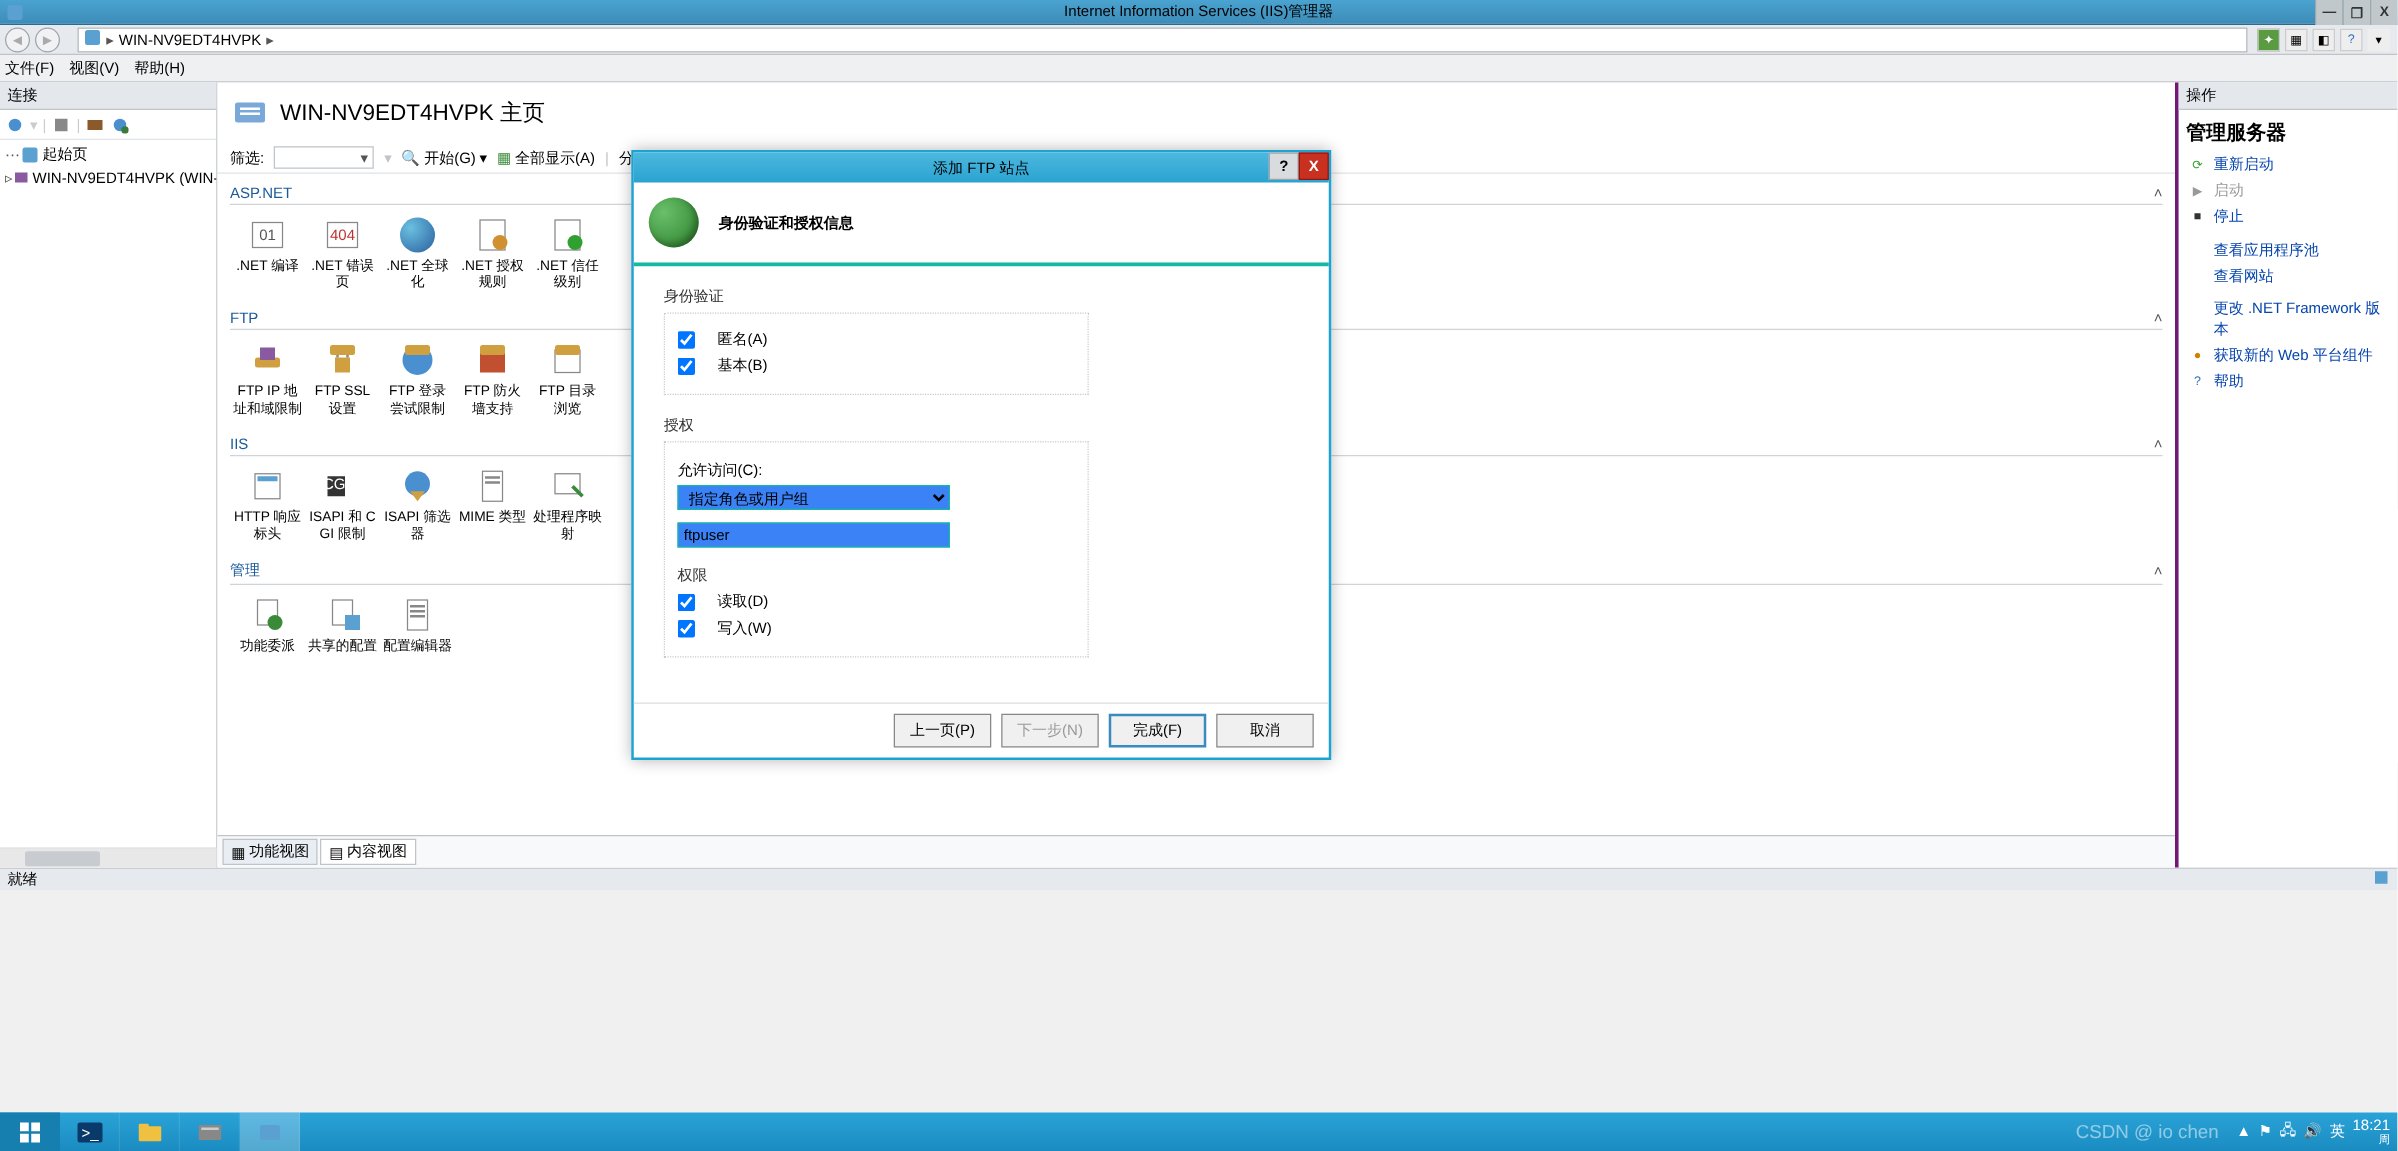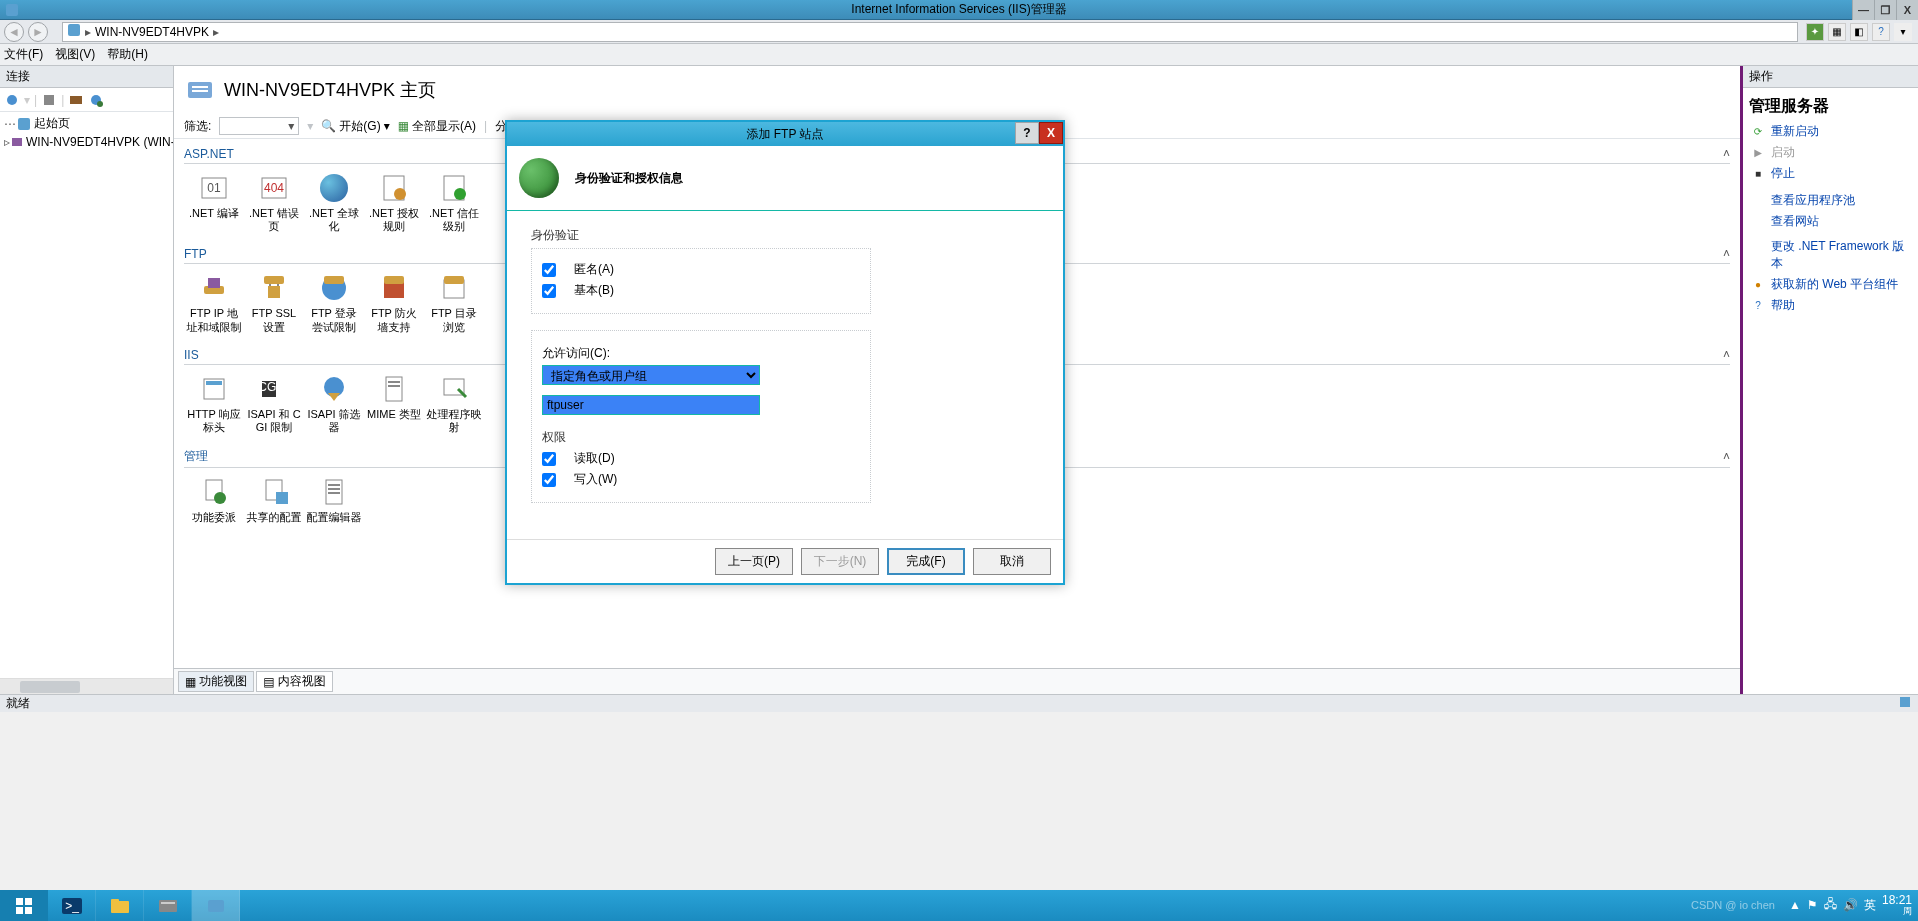--- a/index.html
+++ b/index.html
@@ -71,32 +71,32 @@
 
 .statusbar { height: 18px; background: #e6e9ed; border-top: 1px solid #c0c4c8; display: flex; align-items: center; padding: 0 6px; justify-content: space-between; }
 
 
 .taskbar { position: absolute; bottom: 0; left: 0; right: 0; height: 31px; background: linear-gradient(#2aa3d8, #1a8bc0); display: flex; align-items: center; }
 .taskbar .start { width: 48px; height: 31px; background: #167fb0; display: flex; align-items: center; justify-content: center; }
 .taskbar .task { width: 48px; height: 31px; display: flex; align-items: center; justify-content: center; border-right: 1px solid rgba(255,255,255,0.1); }
 .taskbar .task.active { background: rgba(255,255,255,0.25); }
 .taskbar .tray { margin-left: auto; display: flex; align-items: center; gap: 6px; padding: 0 6px; color: #fff; font-size: 11px; }
 .taskbar .tray .tico2 { font-size: 12px; }
-.taskbar .watermark { margin-right: 8px; color: rgba(255,255,255,0.5); font-size: 11px; }
+.taskbar .watermark { margin-right: 8px; color: rgba(255,255,255,0.5); font-size: 15px; }
 .taskbar .clock { text-align: right; line-height: 1.1; }
 
 
 .overlay { position: absolute; left: 505px; top: 120px; width: 560px; background: #fff; border: 2px solid #1ca3d2; box-shadow: 0 0 12px rgba(0,0,0,0.3); }
 .dlg-title { background: linear-gradient(#4cb8e0, #2aa3d0); height: 24px; display: flex; align-items: center; position: relative; }
 .dlg-title .dt { position: absolute; left: 50%; transform: translateX(-50%); color: #000; }
 .dlg-title .dbtns { position: absolute; right: 0; top: 0; display: flex; height: 100%; }
 .dlg-title .dbtn { width: 24px; height: 22px; display: flex; align-items: center; justify-content: center; font-weight: bold; }
 .dlg-title .dbtn.help { background: #d8dcde; border: 1px solid #a0a4a8; }
 .dlg-title .dbtn.close { background: #c83020; color: #fff; border: 1px solid #901810; }
-.dlg-head { display: flex; align-items: center; padding: 12px 16px 12px 12px; border-bottom: 1px solid #14b8a6; }
+.dlg-head { display: flex; align-items: center; padding: 12px 16px 12px 12px; border-bottom: 3px solid #14b8a6; }
 .dlg-head .globe { width: 40px; height: 40px; border-radius: 20px; background: radial-gradient(circle at 30% 30%, #6ac06a, #2a802a); margin-right: 16px; box-shadow: inset -3px -3px 6px rgba(0,0,0,0.3); }
 .dlg-head .ht { font-weight: bold; font-size: 12px; }
 .dlg-body { padding: 16px 24px 20px; }
 .fieldset { margin-bottom: 16px; }
 .fslabel { font-size: 12px; color: #333; margin-bottom: 4px; }
 .fsbox { border: 1px dotted #c8ccd0; padding: 8px 10px 10px; width: 340px; }
 .chk { display: flex; align-items: center; gap: 18px; margin: 4px 0; font-size: 12px; }
 .chk input { width: 14px; height: 14px; }
 .dlg-body label.fld { display: block; font-size: 12px; margin: 6px 0 3px; }
 .dlg-body select, .dlg-body input[type=text] { width: 218px; padding: 2px 4px; border: 1px solid #14b8a6; background: #3b82f6; font-size: 12px; height: 20px; }
@@ -527,20 +527,21 @@
             <input type="checkbox" checked="" style="">
             <span>匿名(A)</span>
           </label>
         <label class="chk">
             <input type="checkbox" checked="" style="">
             <span>基本(B)</span>
           </label>
       </div>
     </div>
     <div class="fieldset">
+      <div class="fslabel">授权</div>
       <div class="fsbox">
         <label class="fld">允许访问(C):</label>
         <select>
           <option>指定角色或用户组</option>
         </select>
         <div style="height:10px"></div>
         <input type="text" value="ftpuser" style="">
         <div style="height:14px"></div>
         <div class="fslabel">权限</div>
         <label class="chk">

